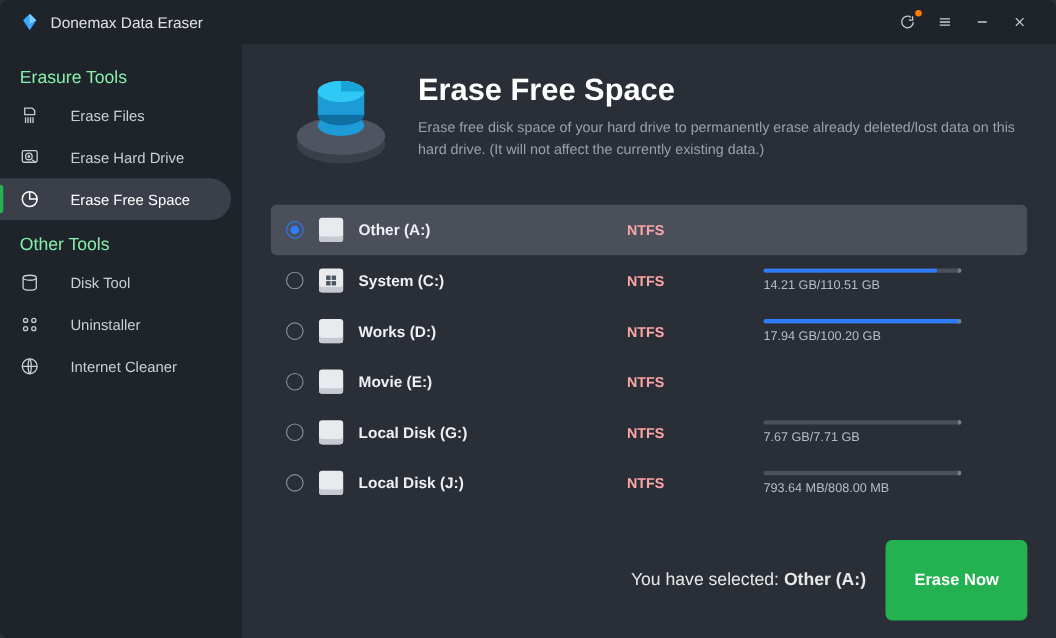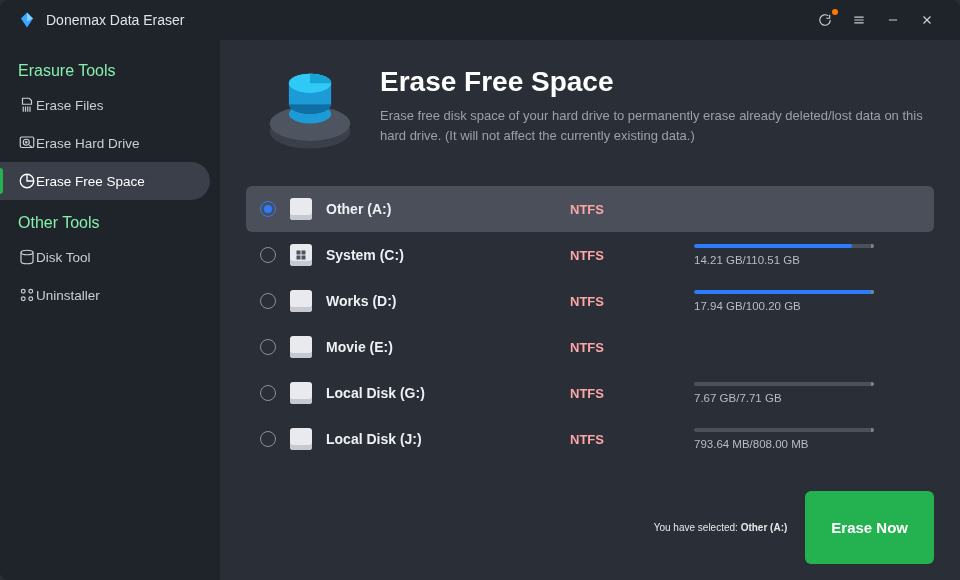--- a/index.html
+++ b/index.html
@@ -10,21 +10,21 @@
 .titlebar .title { font-size: 14px; color: #dfe3e8; }
 .titlebar .spacer { flex: 1; }
 .titlebar .win-btn { width: 34px; height: 40px; display: flex; align-items: center; justify-content: center; color: #c9ced6; cursor: pointer; }
 .titlebar .win-btn svg { width: 14px; height: 14px; }
 .titlebar .badge-dot { position: absolute; top: 9px; right: 4px; width: 6px; height: 6px; background: #ff7a00; border-radius: 50%; }
 
 .shell { display: flex; height: 540px; }
 
 .sidebar { width: 220px; background: #1f232a; padding: 14px 0; }
 .sidebar .section-label { color: #86efac; font-size: 16px; padding: 8px 18px 6px; }
-.nav-item { display: flex; align-items: center; gap: 0; padding: 10px 18px; color: #c9ced6; font-size: 13.5px; cursor: pointer; position: relative; }
+.nav-item { display: flex; align-items: center; gap: 28px; padding: 10px 18px; color: #c9ced6; font-size: 13.5px; cursor: pointer; position: relative; }
 .nav-item.active { background: #3a3f49; border-radius: 0 20px 20px 0; margin-right: 10px; color: #fff; }
 .nav-item.active::before { content: ""; position: absolute; left: 0; top: 6px; bottom: 6px; width: 3px; background: #24b250; border-radius: 0 3px 3px 0; }
 .nav-item .nav-icon { width: 18px; height: 18px; flex: 0 0 18px; display: flex; align-items: center; justify-content: center; }
 
 .main { flex: 1; background: #2a2e36; display: flex; flex-direction: column; padding: 20px 26px 16px 26px; gap: 18px; }
 
 .hero { display: flex; gap: 22px; align-items: flex-start; padding: 6px 0 6px 16px; }
 .hero-icon { width: 96px; height: 96px; flex: 0 0 96px; }
 .hero-text h1 { font-size: 28px; font-weight: 600; color: #fff; margin-bottom: 8px; }
 .hero-text p { font-size: 13px; color: #9aa0ab; line-height: 1.55; max-width: 560px; }
@@ -40,21 +40,21 @@
 .drive-icon.system svg { width: 12px; height: 12px; }
 .drive-name { flex: 0 0 230px; font-size: 14px; font-weight: 600; color: #eef0f4; }
 .drive-fs { flex: 0 0 110px; font-size: 13px; font-weight: 600; color: #fca5a5; }
 .drive-usage { flex: 1; max-width: 180px; }
 .drive-usage .bar { height: 4px; background: #4b505a; border-radius: 3px; overflow: hidden; margin-bottom: 6px; position: relative; }
 .drive-usage .bar .fill { height: 100%; background: #2d7bff; border-radius: 3px; }
 .drive-usage .bar .cap { position: absolute; right: 0; top: -1px; width: 3px; height: 6px; background: #7a828f; border-radius: 2px; }
 .drive-usage .txt { font-size: 11.5px; color: #b7bcc6; }
 
 .footer { display: flex; align-items: center; justify-content: flex-end; gap: 18px; padding-top: 6px; }
-.footer .sel-text { font-size: 10px; color: #e8e8e8; }
+.footer .sel-text { font-size: 16px; color: #e8e8e8; }
 .footer .sel-text b { font-weight: 700; }
 .erase-btn { background: #24b250; color: #fff; font-size: 15px; font-weight: 600; padding: 28px 26px; border: none; border-radius: 6px; cursor: pointer; }
 </style>
 </head>
 <body>
 
 <div class="titlebar">
   <span class="logo">
     <svg viewBox="0 0 24 24">
         <path d="M12 2 L4 10 L12 22 L20 10 Z" fill="#3aa8ff"></path>
@@ -147,20 +147,29 @@
         <svg viewBox="0 0 24 24" fill="none" stroke="#c9ced6" stroke-width="1.6">
             <circle cx="7" cy="7" r="2.5"></circle>
             <circle cx="17" cy="7" r="2.5"></circle>
             <circle cx="7" cy="17" r="2.5"></circle>
             <circle cx="17" cy="17" r="2.5"></circle>
           </svg>
       </span>
       <span>Uninstaller</span>
     </div>
 
+    <div class="nav-item">
+      <span class="nav-icon">
+        <svg viewBox="0 0 24 24" fill="none" stroke="#c9ced6" stroke-width="1.6">
+            <circle cx="12" cy="12" r="9"></circle>
+            <path d="M3 12h18M12 3c2.5 2.5 2.5 15 0 18M12 3c-2.5 2.5-2.5 15 0 18"></path>
+          </svg>
+      </span>
+      <span>Internet Cleaner</span>
+    </div>
   </div>
 
   <div class="main">
     <div class="hero">
       <div class="hero-icon">
         <svg viewBox="0 0 100 100">
           <ellipse cx="50" cy="68" rx="42" ry="18" fill="#3a3f49"></ellipse>
           <ellipse cx="50" cy="60" rx="42" ry="18" fill="#4e5460"></ellipse>
           <path d="M50 18 a22 10 0 1 0 0.01 0 v22 a22 10 0 1 1 -0.01 0 z" fill="#1c9bd6"></path>
           <ellipse cx="50" cy="18" rx="22" ry="10" fill="#34d0ff"></ellipse>

